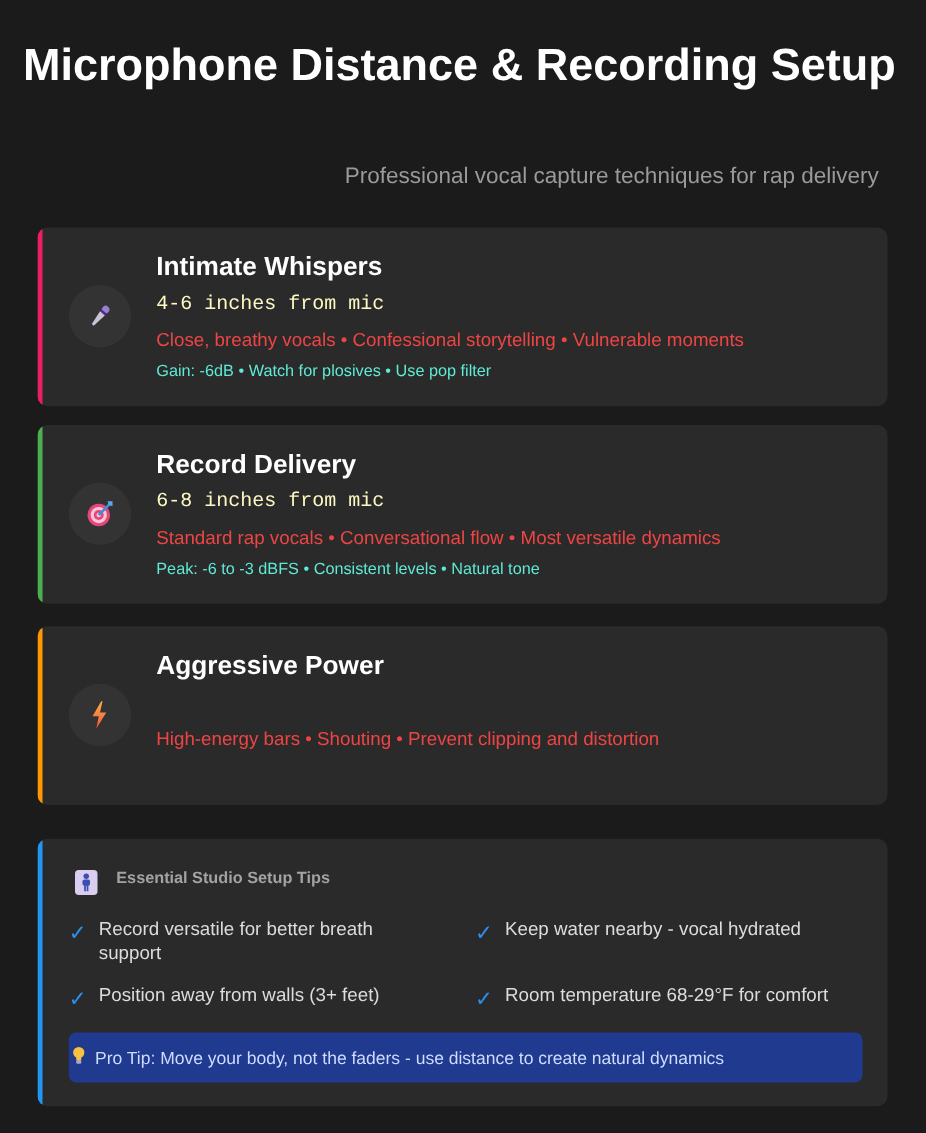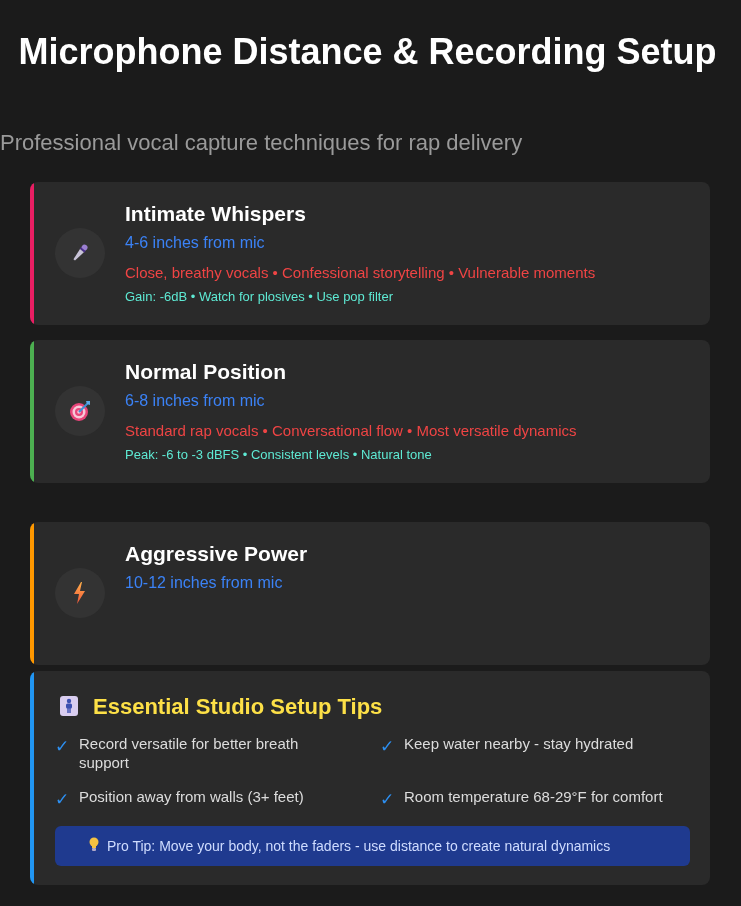--- a/index.html
+++ b/index.html
@@ -5,58 +5,58 @@
   * { box-sizing: border-box; margin: 0; padding: 0; }
   html, body { width: 741px; height: 906px; background: #1b1b1b; overflow: hidden; }
   body { font-family: "Liberation Sans", sans-serif; color: #ffffff; position: relative; }
 
   .title {
     position: absolute; left: 0; top: 30px; width: 735px;
     text-align: center; font-size: 36px; font-weight: bold; line-height: 44px; color: #ffffff;
   }
   .subtitle {
     position: absolute; left: 0; top: 130px; width: 703px;
-    text-align: left; font-size: 22px; color: #9a9a9a;
+    text-align: right; font-size: 18px; color: #9a9a9a;
   }
 
   .card {
     position: absolute; left: 30px; width: 680px; height: 143px;
     background: #2a2a2a; border-radius: 8px; overflow: hidden;
   }
   .card .accent { position: absolute; left: 0; top: 0; bottom: 0; width: 4px; }
   .card .icon-circle {
     position: absolute; left: 25px; top: 46px; width: 50px; height: 50px;
     border-radius: 50%; background: #333333;
     display: flex; align-items: center; justify-content: center;
   }
   .card .heading { position: absolute; left: 95px; top: 20px; font-size: 21px; font-weight: bold; color: #ffffff; }
-  .card .distance { position: absolute; left: 95px; top: 52px; font-size: 16px; color: #3b82f6; }
+  .card .distance { position: absolute; left: 95px; top: 52px; font-size: 16px; color: #fef9c3; font-family: Liberation Mono, monospace; }
   .card .desc { position: absolute; left: 95px; top: 82px; font-size: 15px; color: #ef4444; white-space: nowrap; }
   .card .tech { position: absolute; left: 95px; top: 107px; font-size: 13px; color: #5eead4; white-space: nowrap; }
 
   .tips {
     position: absolute; left: 30px; top: 671px; width: 680px; height: 214px;
     background: #2a2a2a; border-radius: 8px; overflow: hidden;
   }
   .tips .accent { position: absolute; left: 0; top: 0; bottom: 0; width: 4px; background: #2196f3; }
   .tips .tips-icon {
     position: absolute; left: 30px; top: 25px; width: 18px; height: 20px;
     background: #d9cdf0; border-radius: 3px;
     display: flex; align-items: center; justify-content: center;
   }
-  .tips .tips-heading { position: absolute; left: 63px; top: 23px; font-size: 22px; font-weight: bold; color: #fde047; }
+  .tips .tips-heading { position: absolute; left: 63px; top: 23px; font-size: 13px; font-weight: bold; color: #a3a3a3; }
   .tip {
     position: absolute; width: 290px; font-size: 15px; line-height: 19px; color: #dcdcdc;
     padding-left: 24px;
   }
   .tip .check { position: absolute; left: 0; top: 3px; color: #2d8ff0; font-size: 17px; }
   .protip {
     position: absolute; left: 25px; top: 155px; width: 635px; height: 40px;
     background: #1f3a8f; border-radius: 6px;
-    display: flex; align-items: center; padding-left: 34px;
+    display: flex; align-items: center; padding-left: 3px;
     font-size: 14px; color: #cfdcff;
   }
   .protip .bulb { margin-right: 8px; font-size: 13px; color: #f5c242; }
 </style>
 </head>
 <body>
 
 <div class="title">Microphone Distance &amp; Recording Setup</div>
 <div class="subtitle">Professional vocal capture techniques for rap delivery</div>
 
@@ -82,62 +82,62 @@
   <div class="icon-circle">
     <svg width="24" height="24" viewBox="0 0 24 24">
       <circle cx="11" cy="13" r="9" fill="#e8457a"></circle>
       <circle cx="11" cy="13" r="6.5" fill="#f7c9d8"></circle>
       <circle cx="11" cy="13" r="4" fill="#e8457a"></circle>
       <circle cx="11" cy="13" r="1.8" fill="#f7c9d8"></circle>
       <line x1="11" y1="13" x2="20" y2="4" stroke="#3d8fd6" stroke-width="2"></line>
       <path d="M18 2 L22 2 L22 6 L19 5 Z" fill="#5aa8e8"></path>
     </svg>
   </div>
-  <div class="heading">Normal Position</div>
+  <div class="heading">Record Delivery</div>
   <div class="distance">6-8 inches from mic</div>
   <div class="desc">Standard rap vocals • Conversational flow • Most versatile dynamics</div>
   <div class="tech">Peak: -6 to -3 dBFS • Consistent levels • Natural tone</div>
 </div>
 
-<div class="card" style="top:522px;padding-left:11px;">
+<div class="card" style="top:501px;padding-left:11px;">
   <div class="accent" style="background:#ff9800;"></div>
   <div class="icon-circle">
     <svg width="20" height="24" viewBox="0 0 20 24">
       <defs>
         <linearGradient id="bolt" x1="0" y1="0" x2="0" y2="1">
           <stop offset="0" stop-color="#ffb04a"></stop>
           <stop offset="1" stop-color="#f0553a"></stop>
         </linearGradient>
       </defs>
       <path d="M11 1 L4 13 L9 13 L7 23 L15 10 L10 10 L12 1 Z" fill="url(#bolt)"></path>
     </svg>
   </div>
   <div class="heading">Aggressive Power</div>
-  <div class="distance">10-12 inches from mic</div>
+  <div class="desc">High-energy bars • Shouting • Prevent clipping and distortion</div>
 </div>
 
 <div class="tips">
   <div class="accent"></div>
   <div class="tips-icon">
     <svg width="12" height="16" viewBox="0 0 12 16">
       <circle cx="6" cy="3" r="2.2" fill="#3b4fb0"></circle>
       <rect x="3" y="5.5" width="6" height="5" rx="1.5" fill="#3b4fb0"></rect>
       <rect x="4.3" y="10" width="1.4" height="5" fill="#3b4fb0"></rect>
       <rect x="6.3" y="10" width="1.4" height="5" fill="#3b4fb0"></rect>
     </svg>
   </div>
   <div class="tips-heading">Essential Studio Setup Tips</div>
 
   <div class="tip" style="left:25px; top:63px;">
     <span class="check">✓</span>
     <span>Record versatile for better breath support</span>
   </div>
   <div class="tip" style="left:350px; top:63px;">
     <span class="check">✓</span>
-    <span>Keep water nearby - stay hydrated</span>
+    <span>Keep water nearby - vocal hydrated</span>
   </div>
   <div class="tip" style="left:25px; top:116px;">
     <span class="check">✓</span>
     <span>Position away from walls (3+ feet)</span>
   </div>
   <div class="tip" style="left:350px; top:116px;">
     <span class="check">✓</span>
     <span>Room temperature 68-29°F for comfort</span>
   </div>
 

